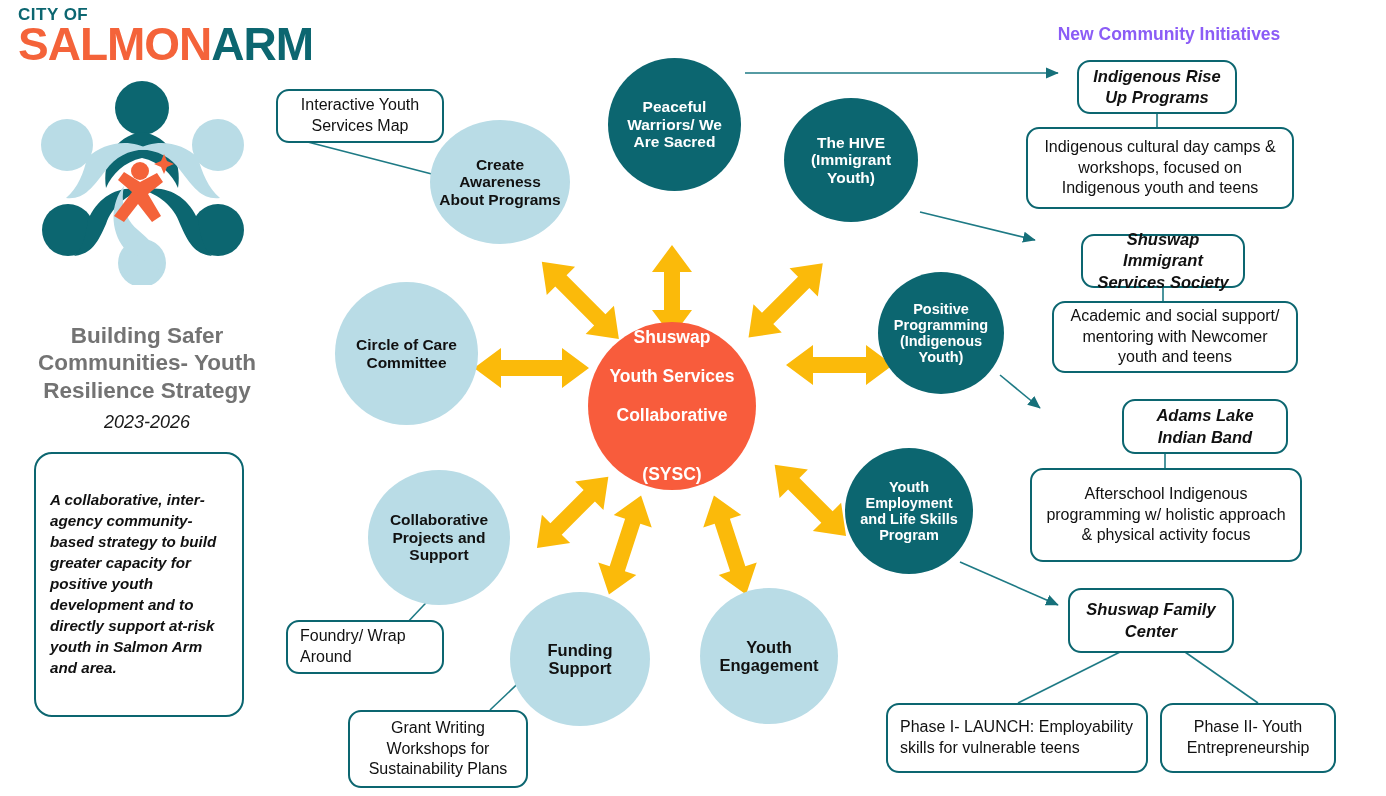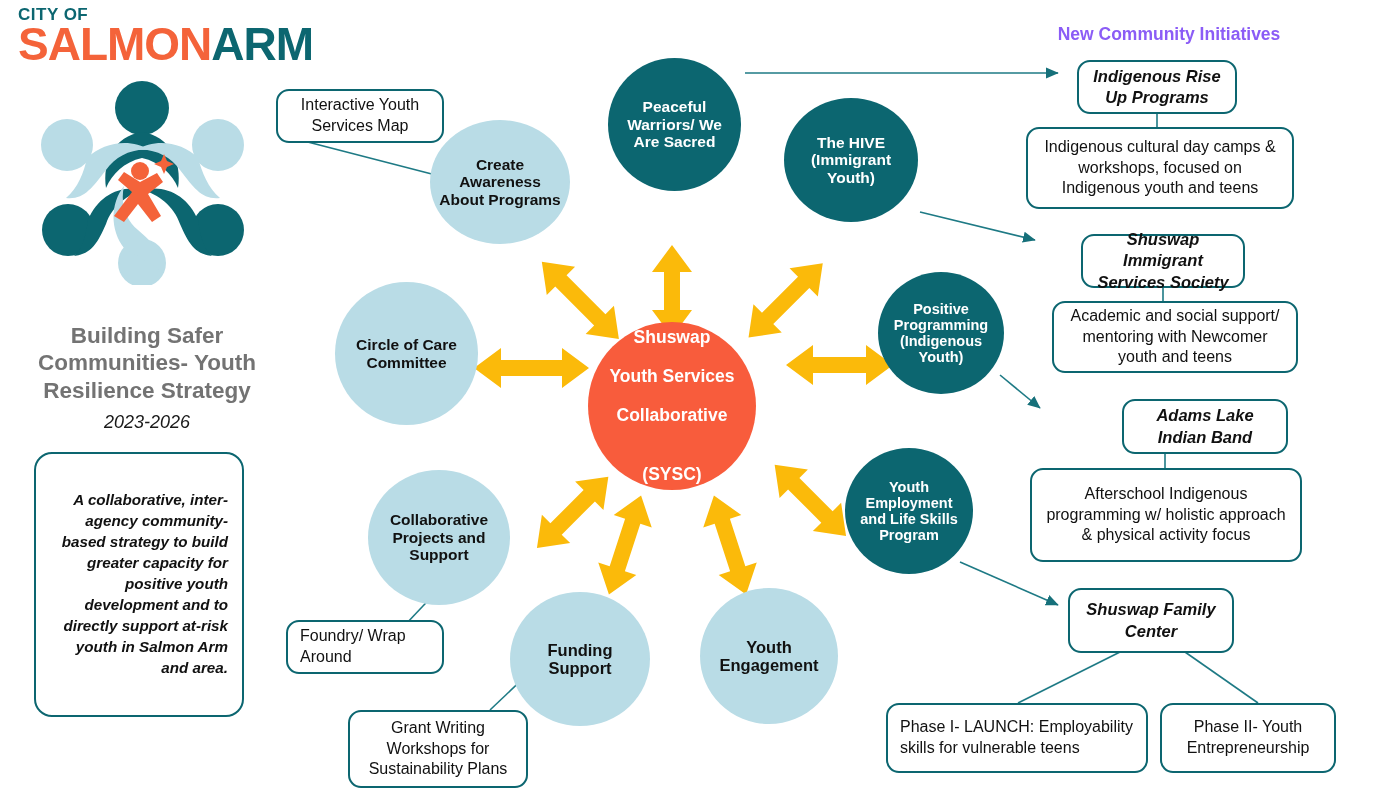--- a/index.html
+++ b/index.html
@@ -35,21 +35,21 @@
   }
   #strategy-years {
     position: absolute; left: 28px; top: 412px; width: 238px;
     text-align: center; color: #1a1a1a;
     font-size: 18px; font-style: italic; font-weight: 500;
   }
   #strategy-desc {
     position: absolute; left: 34px; top: 452px; width: 210px; height: 265px;
     border: 2.2px solid #0C6670; border-radius: 18px;
     display: flex; align-items: center; justify-content: center;
-    padding: 8px 14px; text-align: right;
+    padding: 8px 14px; text-align: left;
     font-size: 15.2px; font-style: italic; font-weight: bold;
     line-height: 1.38; color: #111;
   }
 
   
   .circle {
     position: absolute; border-radius: 50%;
     display: flex; align-items: center; justify-content: center;
     text-align: center; line-height: 1.12;
   }

